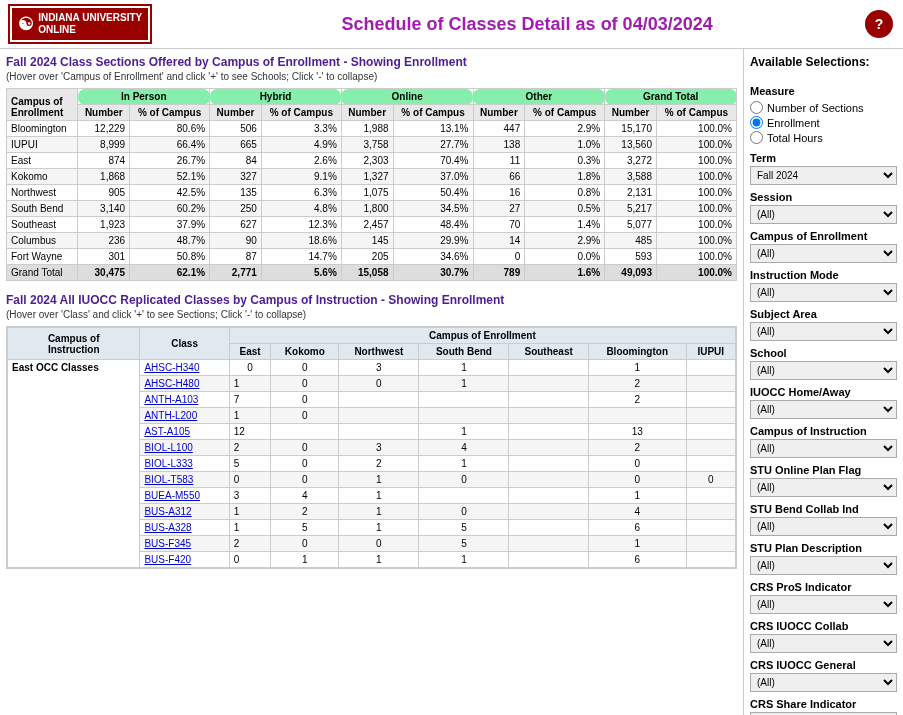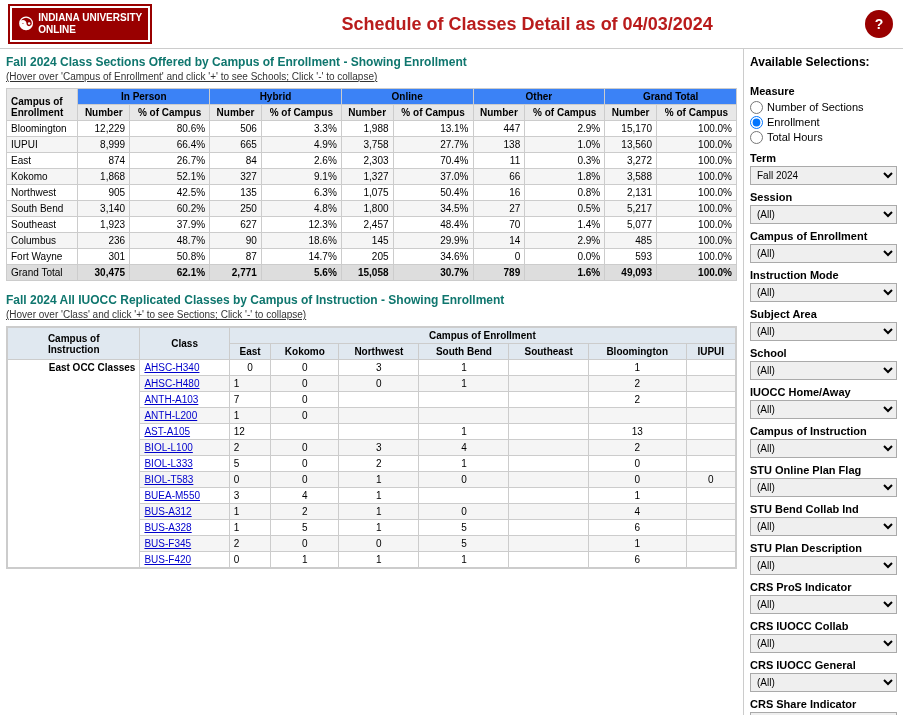--- a/index.html
+++ b/index.html
@@ -2,53 +2,53 @@
 <html><head>
   <meta charset="utf-8">
   <style>
     * { box-sizing: border-box; margin: 0; padding: 0; }
     body { font-family: Arial, sans-serif; font-size: 11px; background: #fff; width: 903px; }
 
     .header { display: flex; align-items: center; padding: 6px 10px; border-bottom: 1px solid #ccc; position: relative; }
     .iu-logo { display: flex; align-items: center; background: #990000; color: #fff; padding: 4px 6px; font-size: 10px; font-weight: bold; border: 2px solid #fff; outline: 2px solid #990000; }
     .iu-logo .trident { font-size: 18px; margin-right: 4px; }
     .iu-logo .text { line-height: 1.2; }
-    .header-title { flex: 1; text-align: center; color: #b91c1c; font-size: 18px; font-weight: bold; padding-left: 39px; }
+    .header-title { flex: 1; text-align: center; color: #a21caf; font-size: 18px; font-weight: bold; padding-left: 39px; }
     .help-btn { width: 28px; height: 28px; border-radius: 50%; background: #990000; color: #fff; font-size: 14px; font-weight: bold; border: none; cursor: pointer; display: flex; align-items: center; justify-content: center; }
 
     .main-layout { display: flex; }
     .content-area { flex: 1; padding: 6px; overflow: hidden; }
     .right-panel { width: 160px; padding: 6px; border-left: 1px solid #ccc; font-size: 11px; flex-shrink: 0; }
 
-    .section-title { color: #0f766e; font-size: 12px; font-weight: bold; margin-bottom: 2px; }
-    .section-subtitle { font-size: 10px; color: #333; margin-bottom: 6px; text-decoration: underline; }
+    .section-title { color: #4c1d95; font-size: 12px; font-weight: bold; margin-bottom: 2px; }
+    .section-subtitle { font-size: 10px; color: #333; margin-bottom: 6px; }
 
     table { border-collapse: collapse; font-size: 10px; width: 100%; }
     table th, table td { border: 1px solid #ccc; padding: 2px 4px; text-align: right; white-space: nowrap; }
     table th { background: #e8e8e8; font-weight: bold; text-align: center; }
     table td:first-child { text-align: left; font-weight: normal; }
     table tr:nth-child(even) { background: #f5f5f5; }
     .grand-total-row { font-weight: bold; background: #ddd !important; }
 
     .top-table { margin-bottom: 12px; }
-    .top-table .col-header { background: #3b82f6; }
+    .top-table .col-header { background: #86efac; border-radius: 7px; }
 
     .second-section { margin-top: 8px; }
     .second-table-wrapper { overflow-x: auto; max-height: 300px; overflow-y: auto; border: 1px solid #ccc; }
     .second-table { border-collapse: collapse; font-size: 10px; }
     .second-table th, .second-table td { border: 1px solid #ccc; padding: 2px 4px; white-space: nowrap; }
     .second-table th { background: #e0e8f0; text-align: center; position: sticky; top: 0; z-index: 1; }
     .second-table td { text-align: center; }
     .second-table td:first-child, .second-table td:nth-child(2) { text-align: left; }
     .class-link { color: #0000cc; text-decoration: underline; cursor: pointer; }
 
     .right-panel .panel-title { font-weight: bold; font-size: 12px; margin-bottom: 4px; }
     .right-panel .measure-section { margin-bottom: 8px; }
     .right-panel .measure-label { font-weight: bold; margin-bottom: 4px; margin-top: 16px; }
-    .right-panel .radio-item { display: flex; gap: 4px; margin-bottom: 2px; }
+    .right-panel .radio-item { display: flex; align-items: center; gap: 4px; margin-bottom: 2px; }
     .right-panel .radio-item input[type=radio] { margin: 0; }
     .right-panel .select-group { margin-bottom: 6px; }
     .right-panel .select-label { font-weight: bold; margin-bottom: 2px; }
     .right-panel select { width: 100%; font-size: 10px; padding: 2px; border: 1px solid #aaa; }
 
     .campus-enrollment-header { background: #c8d8e8; text-align: center; }
   </style>
 </head>
 <body>
 
@@ -244,21 +244,21 @@
                 <th>Kokomo</th>
                 <th>Northwest</th>
                 <th>South Bend</th>
                 <th>Southeast</th>
                 <th>Bloomington</th>
                 <th>IUPUI</th>
               </tr>
           </thead>
           <tbody id="second-table-body">
               <tr>
-                <td rowspan="13" style="text-align:right; vertical-align:top; font-weight:bold;">East OCC Classes</td>
+                <td rowspan="13" style="text-align:left; vertical-align:top; font-weight:bold;">East OCC Classes</td>
                 <td><span class="class-link">AHSC-H340</span></td>
                 <td>0</td>
                 <td>0</td>
                 <td>3</td>
                 <td>1</td>
                 <td></td>
                 <td>1</td>
                 <td></td>
               </tr>
               <tr>

